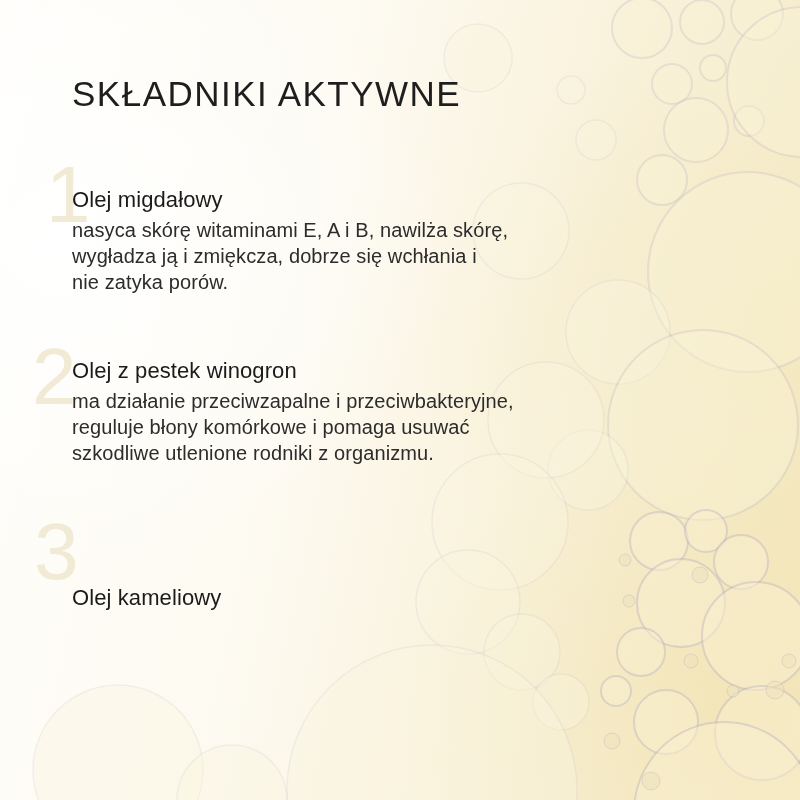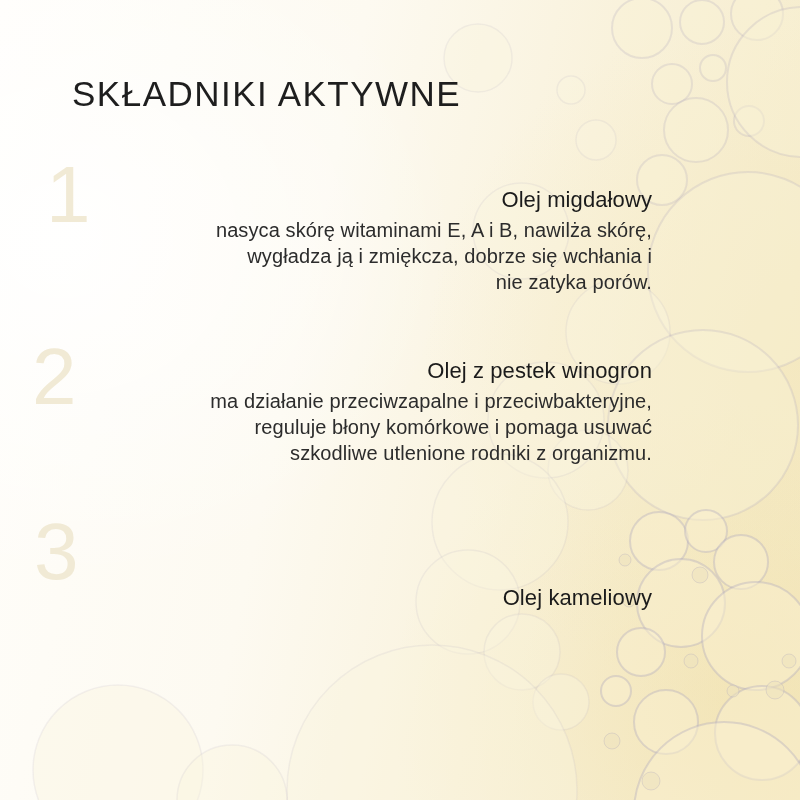--- a/index.html
+++ b/index.html
@@ -46,21 +46,21 @@
     font-size: 80px;
     line-height: 80px;
     font-weight: 400;
     color: var(--number-color);
     user-select: none;
   }
   #num-1 { left: 46px; top: 155px; }
   #num-2 { left: 32px; top: 337px; }
   #num-3 { left: 34px; top: 512px; }
 
-  .content { position: absolute; inset: 0; z-index: 2; text-align: right; }
+  .content { position: absolute; inset: 0; z-index: 2; }
 
   .page-title {
     position: absolute;
     left: 72px;
     top: 74px;
     font-size: 35px;
     font-weight: 400;
     letter-spacing: 1.5px;
     color: var(--title-color);
     white-space: nowrap;

